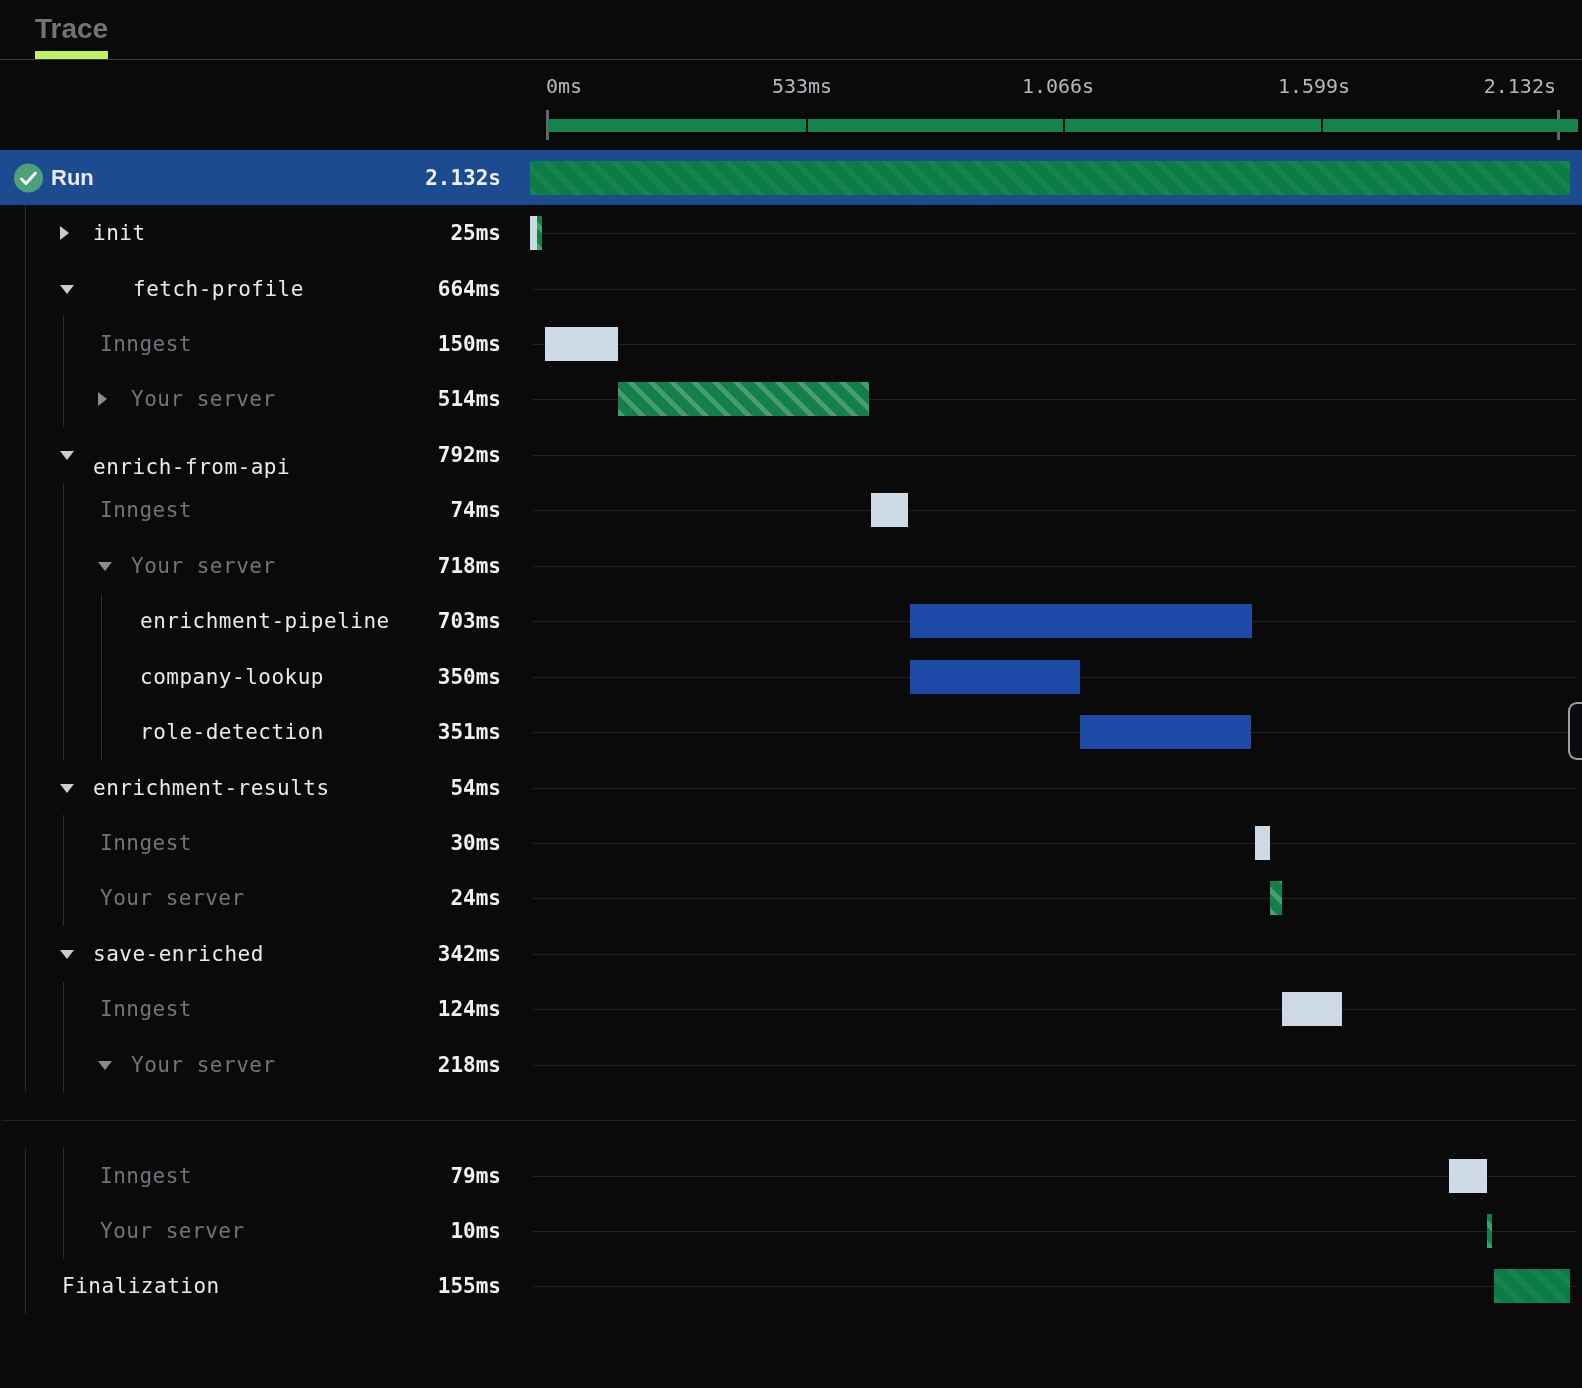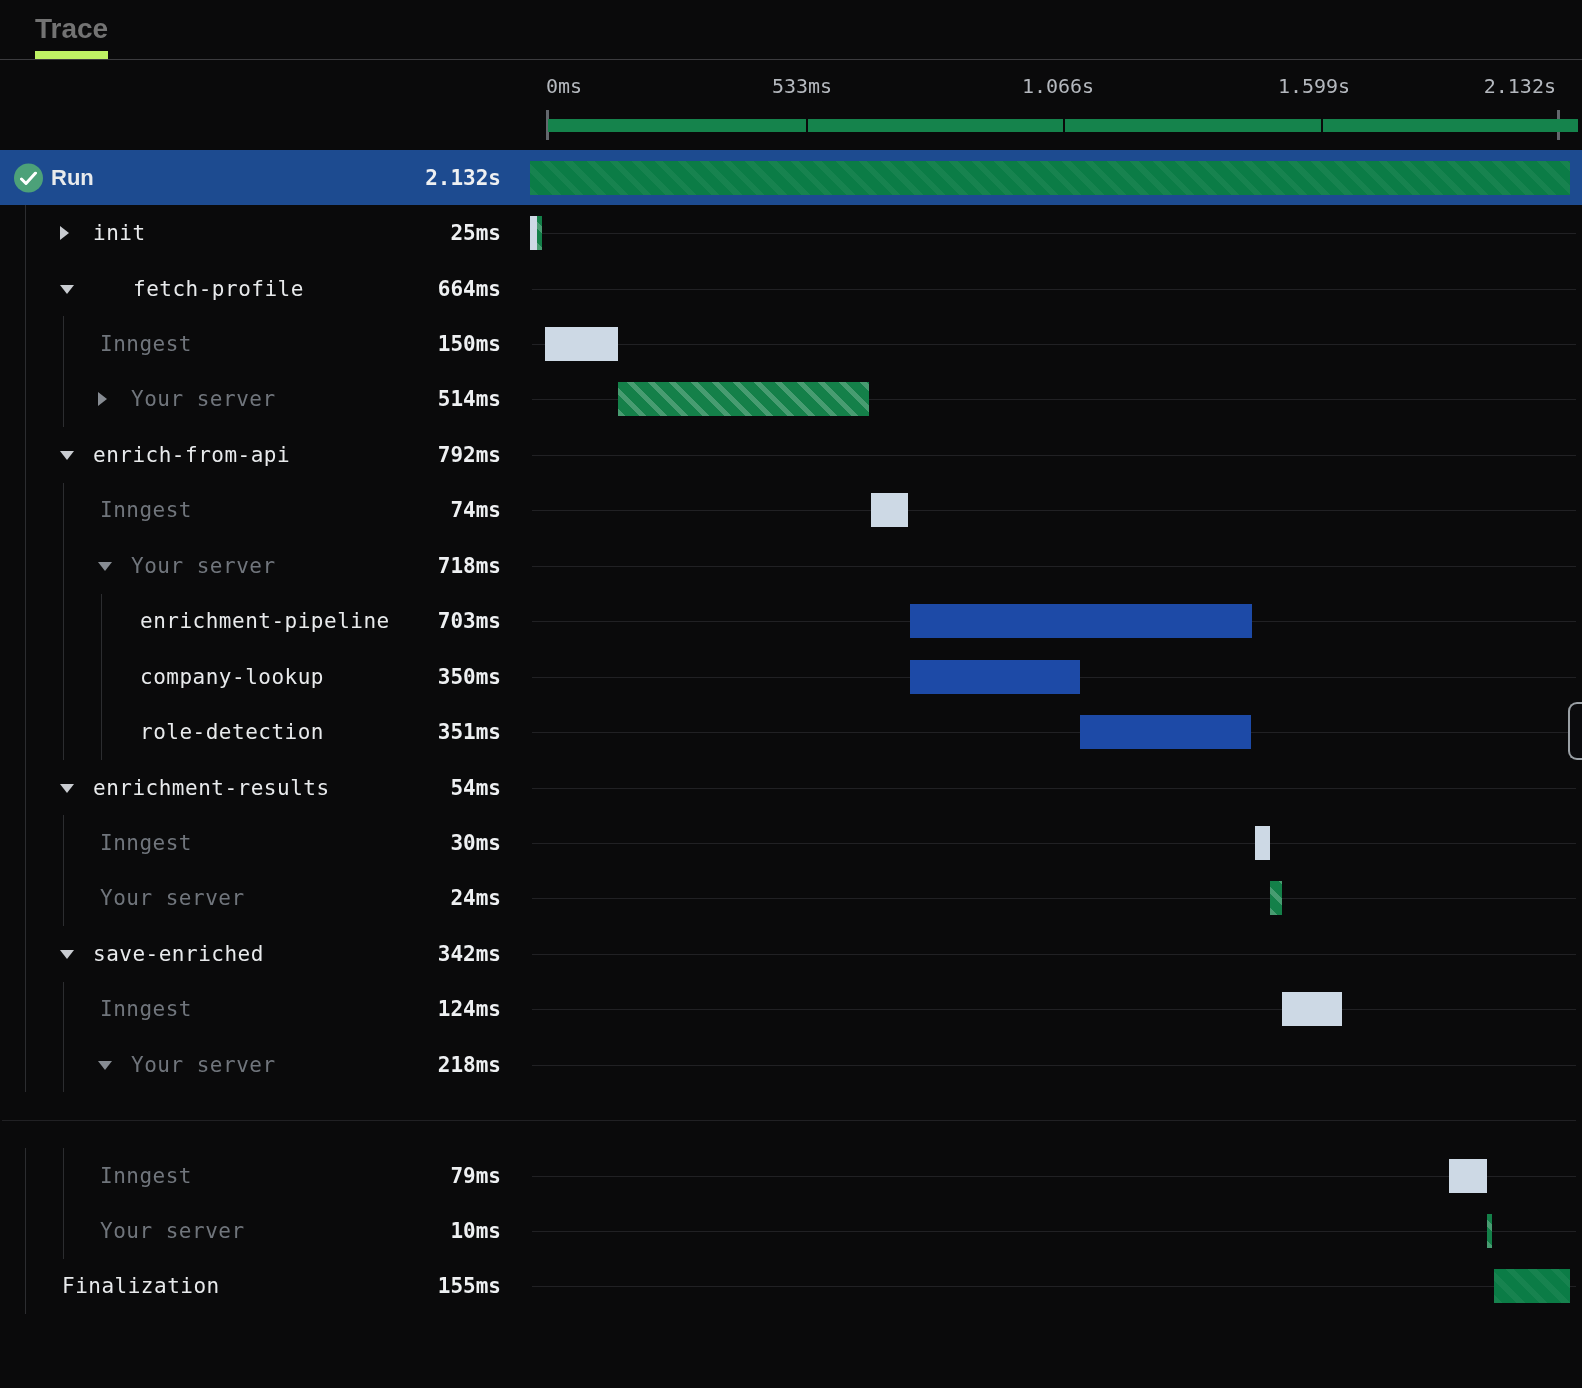--- a/index.html
+++ b/index.html
@@ -151,21 +151,21 @@
           <span class="row-dur">514ms</span>
         </div>
         <div class="row-right">
           <div class="bar server" style="left: 8.48968%; width: 24.1088%;"></div>
         </div>
       </div>
       <div class="row">
         <div class="row-left">
           <div class="vguide" style="left: 25px;"></div>
           <div class="caret down" style="left: 60px;"></div>
-          <span class="row-name" style="left: 93px;">enrich-from-api</span>
+          <span class="row-name" style="left: 93px; margin-top: 12px;">enrich-from-api</span>
           <span class="row-dur">792ms</span>
         </div>
         <div class="row-right"></div>
       </div>
       <div class="row">
         <div class="row-left">
           <div class="vguide" style="left: 25px;"></div>
           <div class="vguide" style="left: 63px;"></div>
           <span class="row-name muted" style="left: 100px;">Inngest</span>
           <span class="row-dur">74ms</span>

